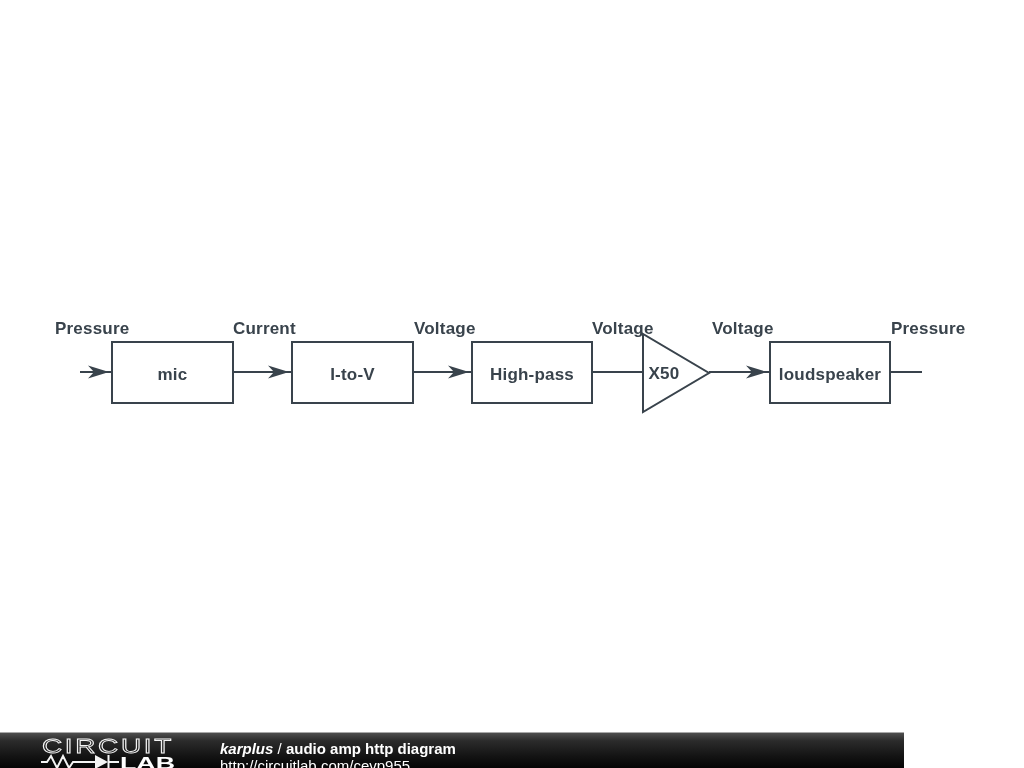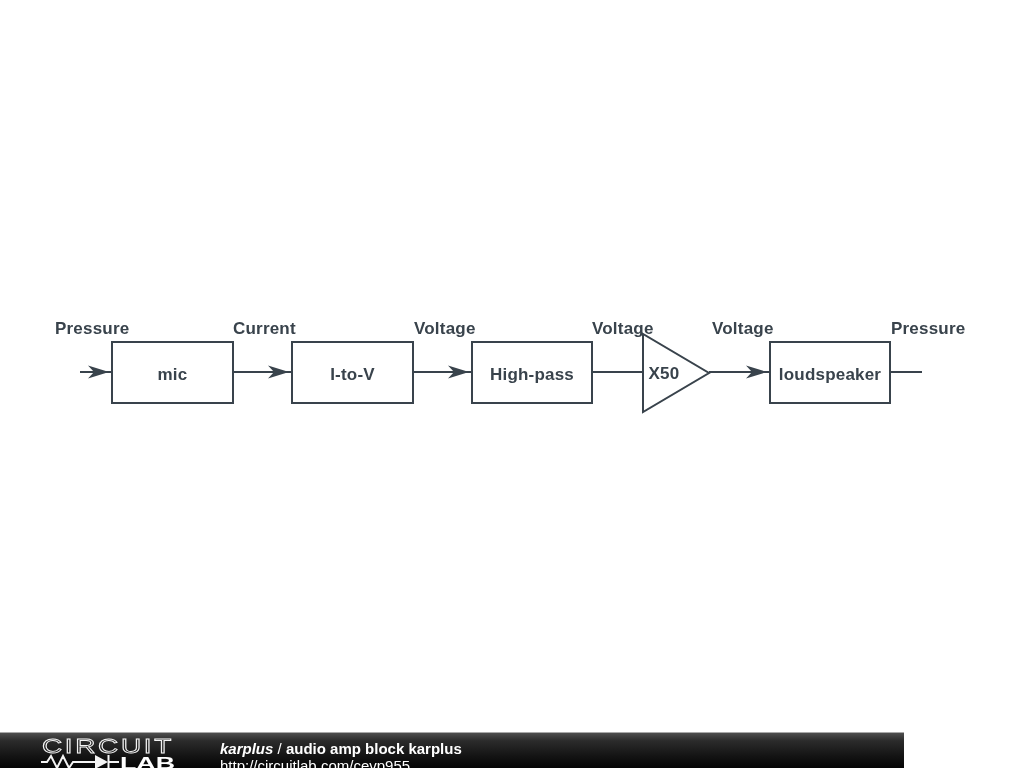--- a/index.html
+++ b/index.html
@@ -91,17 +91,17 @@
       <polygon points="55,20 55,34 68,27" fill="#f4f4f4"></polygon>
       <line x1="68.5" y1="20" x2="68.5" y2="34" stroke="#f4f4f4" stroke-width="2"></line>
       <line x1="68" y1="27" x2="79" y2="27" stroke="#f4f4f4" stroke-width="2"></line>
     </g>
     <text class="lab" x="80" y="34" textLength="55" lengthAdjust="spacingAndGlyphs">LAB</text>
   </svg>
   <div class="meta">
     <div>
       <span class="author">karplus</span>
       <span class="sep">/</span>
-      <span class="title">audio amp block karplus</span>
+      <span class="title">audio amp http diagram</span>
     </div>
     <div class="url">http://circuitlab.com/cevp955</div>
   </div>
 </div>
 
 </body></html>

